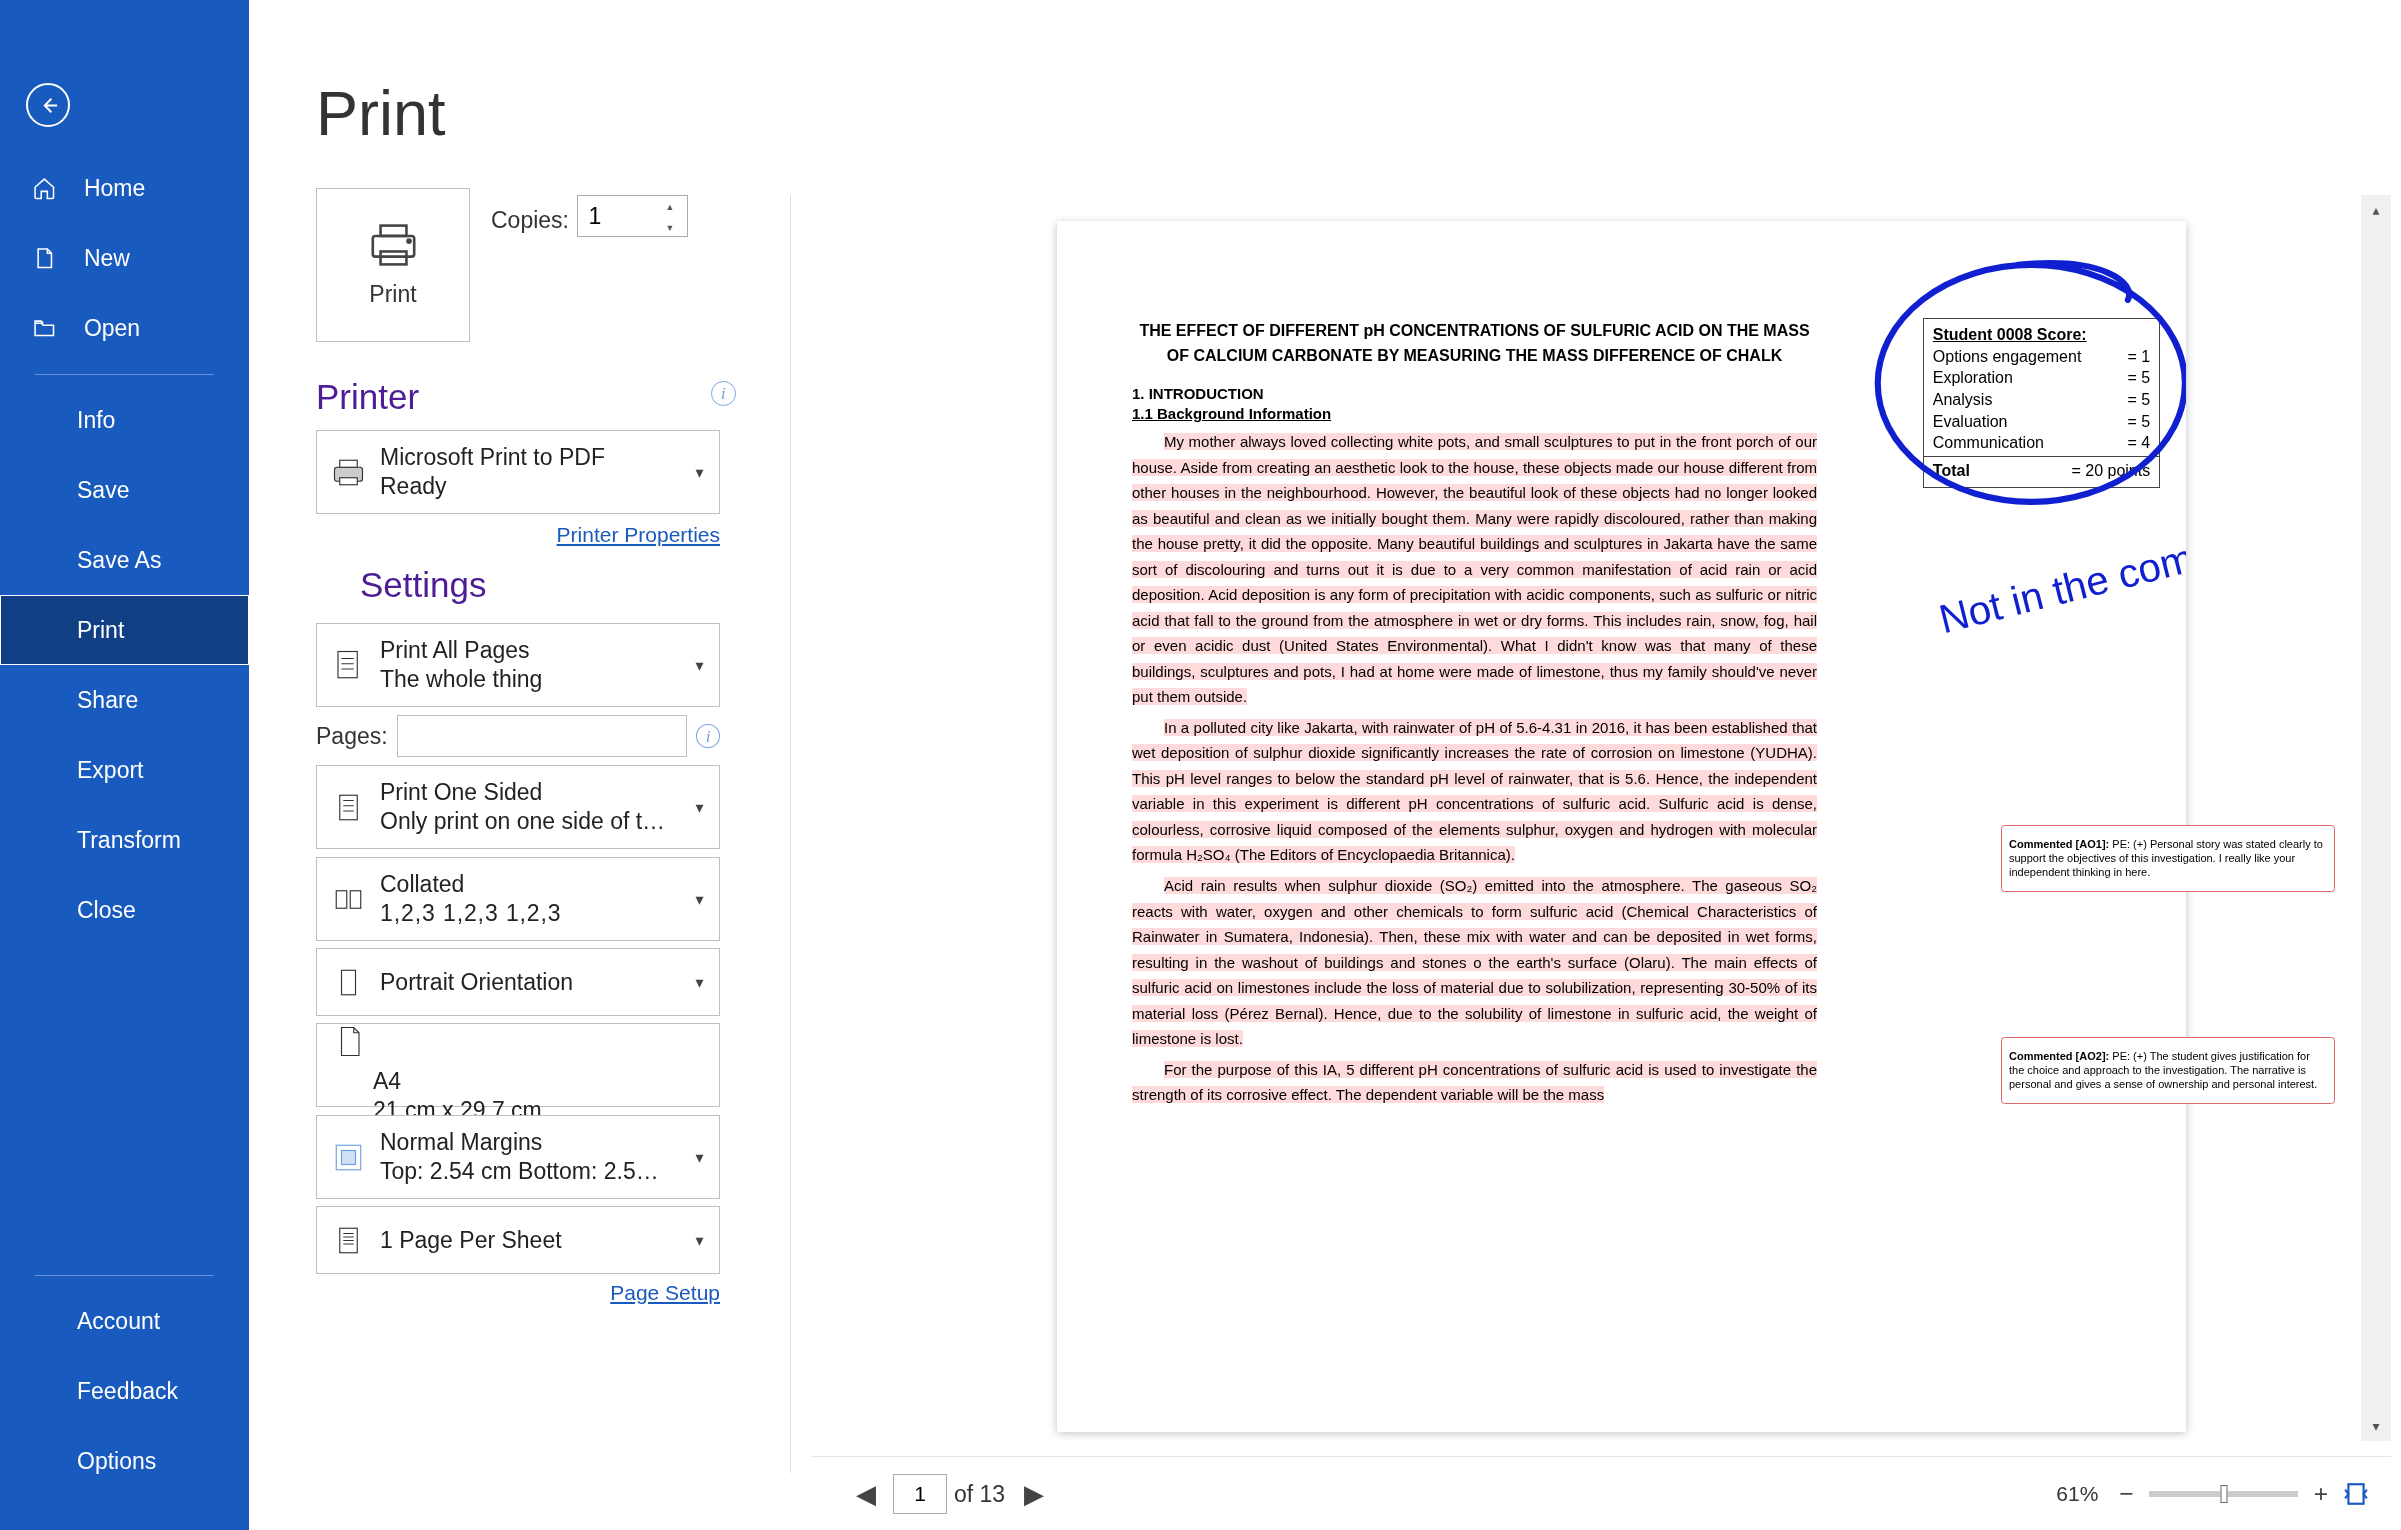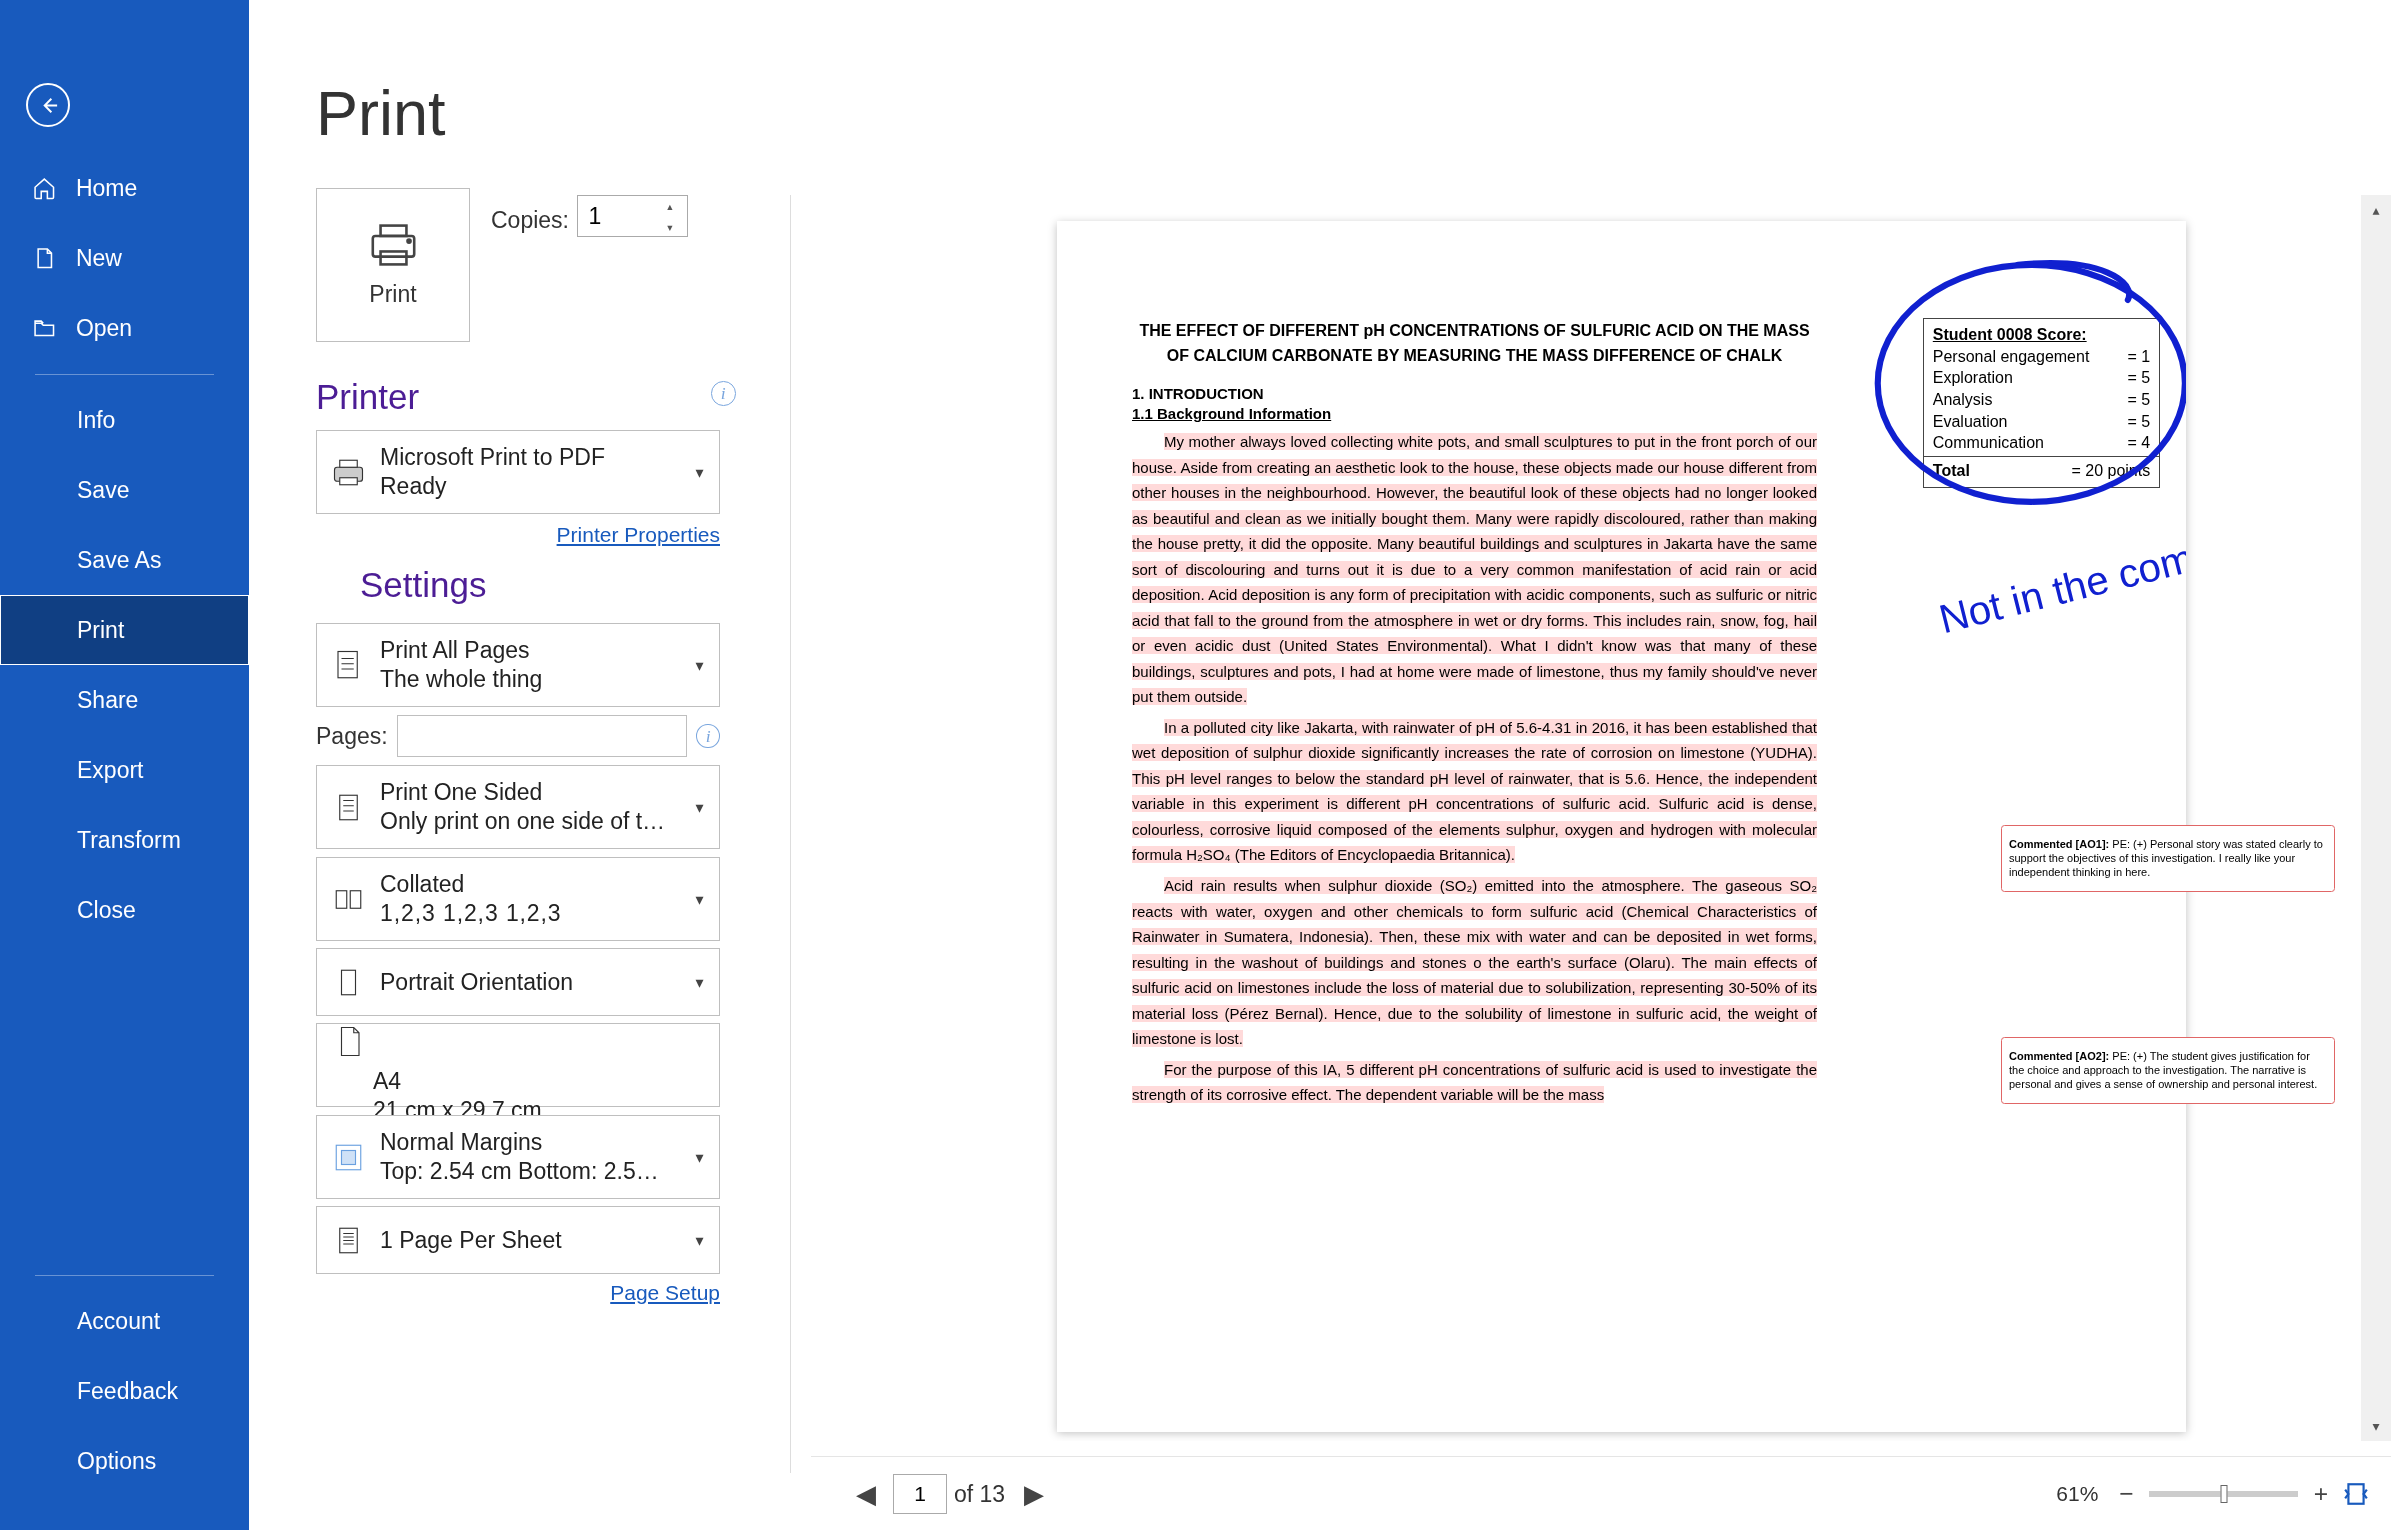--- a/index.html
+++ b/index.html
@@ -25,21 +25,21 @@
   position: absolute; left: 0; top: 0; width: 249px; height: 1531px;
   background: #185abd; color: #fff; display: flex; flex-direction: column;
 }
 #sidebar .back {
   width: 44px; height: 44px; margin: 83px 0 26px 26px;
   border: 2.2px solid #fff; border-radius: 50%;
   display:flex;align-items:center;justify-content:center;
 }
 #sidebar .back svg { width: 23px; height: 23px; stroke:#fff; fill:none; stroke-width:2; }
 #sidebar .item {
-  height: 70px; display: flex; align-items: center; padding-left: 32px; font-size: 23px; cursor: pointer;
+  height: 70px; display: flex; align-items: center; padding-left: 32px; font-size: 23px; cursor: pointer; gap: 8px;
 }
 #sidebar .item.with-icon svg { width: 24.6px; height: 24.6px; stroke:#fff; fill:none; stroke-width:1.5; margin-right: 19.3px; }
 #sidebar .item.with-icon span { }
 #sidebar hr { border: none; border-top: 0.9px solid rgba(255,255,255,.35); margin: 10.5px 35px; }
 #sidebar .item.indent { padding-left: 77px; }
 #sidebar .item.active { background: #103f83; outline: 1.8px solid #fff; outline-offset: -1.8px; }
 #sidebar .spacer { flex: 1; }
 
 
 #main {
@@ -442,21 +442,21 @@
         <div class="h2">1.1 Background Information</div>
         <p><span class="hl">My mother always loved collecting white pots, and small sculptures to put in the front porch of our house. Aside from creating an aesthetic look to the house, these objects made our house different from other houses in the neighbourhood. However, the beautiful look of these objects had no longer looked as beautiful and clean as we initially bought them. Many were rapidly discoloured, rather than making the house pretty, it did the opposite. Many beautiful buildings and sculptures in Jakarta have the same sort of discolouring and turns out it is due to a very common manifestation of acid rain or acid deposition. Acid deposition is any form of precipitation with acidic components, such as sulfuric or nitric acid that fall to the ground from the atmosphere in wet or dry forms. This includes rain, snow, fog, hail or even acidic dust (United States Environmental). What I didn't know was that many of these buildings, sculptures and pots, I had at home were made of limestone, thus my family should've never put them outside.</span></p>
         <p><span class="hl">In a polluted city like Jakarta, with rainwater of pH of 5.6-4.31 in 2016, it has been established that wet deposition of sulphur dioxide significantly increases the rate of corrosion on limestone (YUDHA). This pH level ranges to below the standard pH level of rainwater, that is 5.6. Hence, the independent variable in this experiment is different pH concentrations of sulfuric acid. Sulfuric acid is dense, colourless, corrosive liquid composed of the elements sulphur, oxygen and hydrogen with molecular formula H₂SO₄ (The Editors of Encyclopaedia Britannica).</span></p>
         <p><span class="hl">Acid rain results when sulphur dioxide (SO₂) emitted into the atmosphere. The gaseous SO₂ reacts with water, oxygen and other chemicals to form sulfuric acid (Chemical Characteristics of Rainwater in Sumatera, Indonesia). Then, these mix with water and can be deposited in wet forms, resulting in the washout of buildings and stones o the earth's surface (Olaru). The main effects of sulfuric acid on limestones include the loss of material due to solubilization, representing 30-50% of its material loss (Pérez Bernal). Hence, due to the solubility of limestone in sulfuric acid, the weight of limestone is lost.</span></p>
         <p><span class="hl">For the purpose of this IA, 5 different pH concentrations of sulfuric acid is used to investigate the strength of its corrosive effect. The dependent variable will be the mass</span></p>
       </div>
       <div class="col-side">
         <div id="scorebox">
           <div class="t">Student 0008 Score:</div>
           <div class="row">
-              <span>Personal engagement</span>
+              <span>Options engagement</span>
               <span>= 1</span>
             </div>
           <div class="row">
               <span>Exploration</span>
               <span>= 5</span>
             </div>
           <div class="row">
               <span>Analysis</span>
               <span>= 5</span>
             </div>

